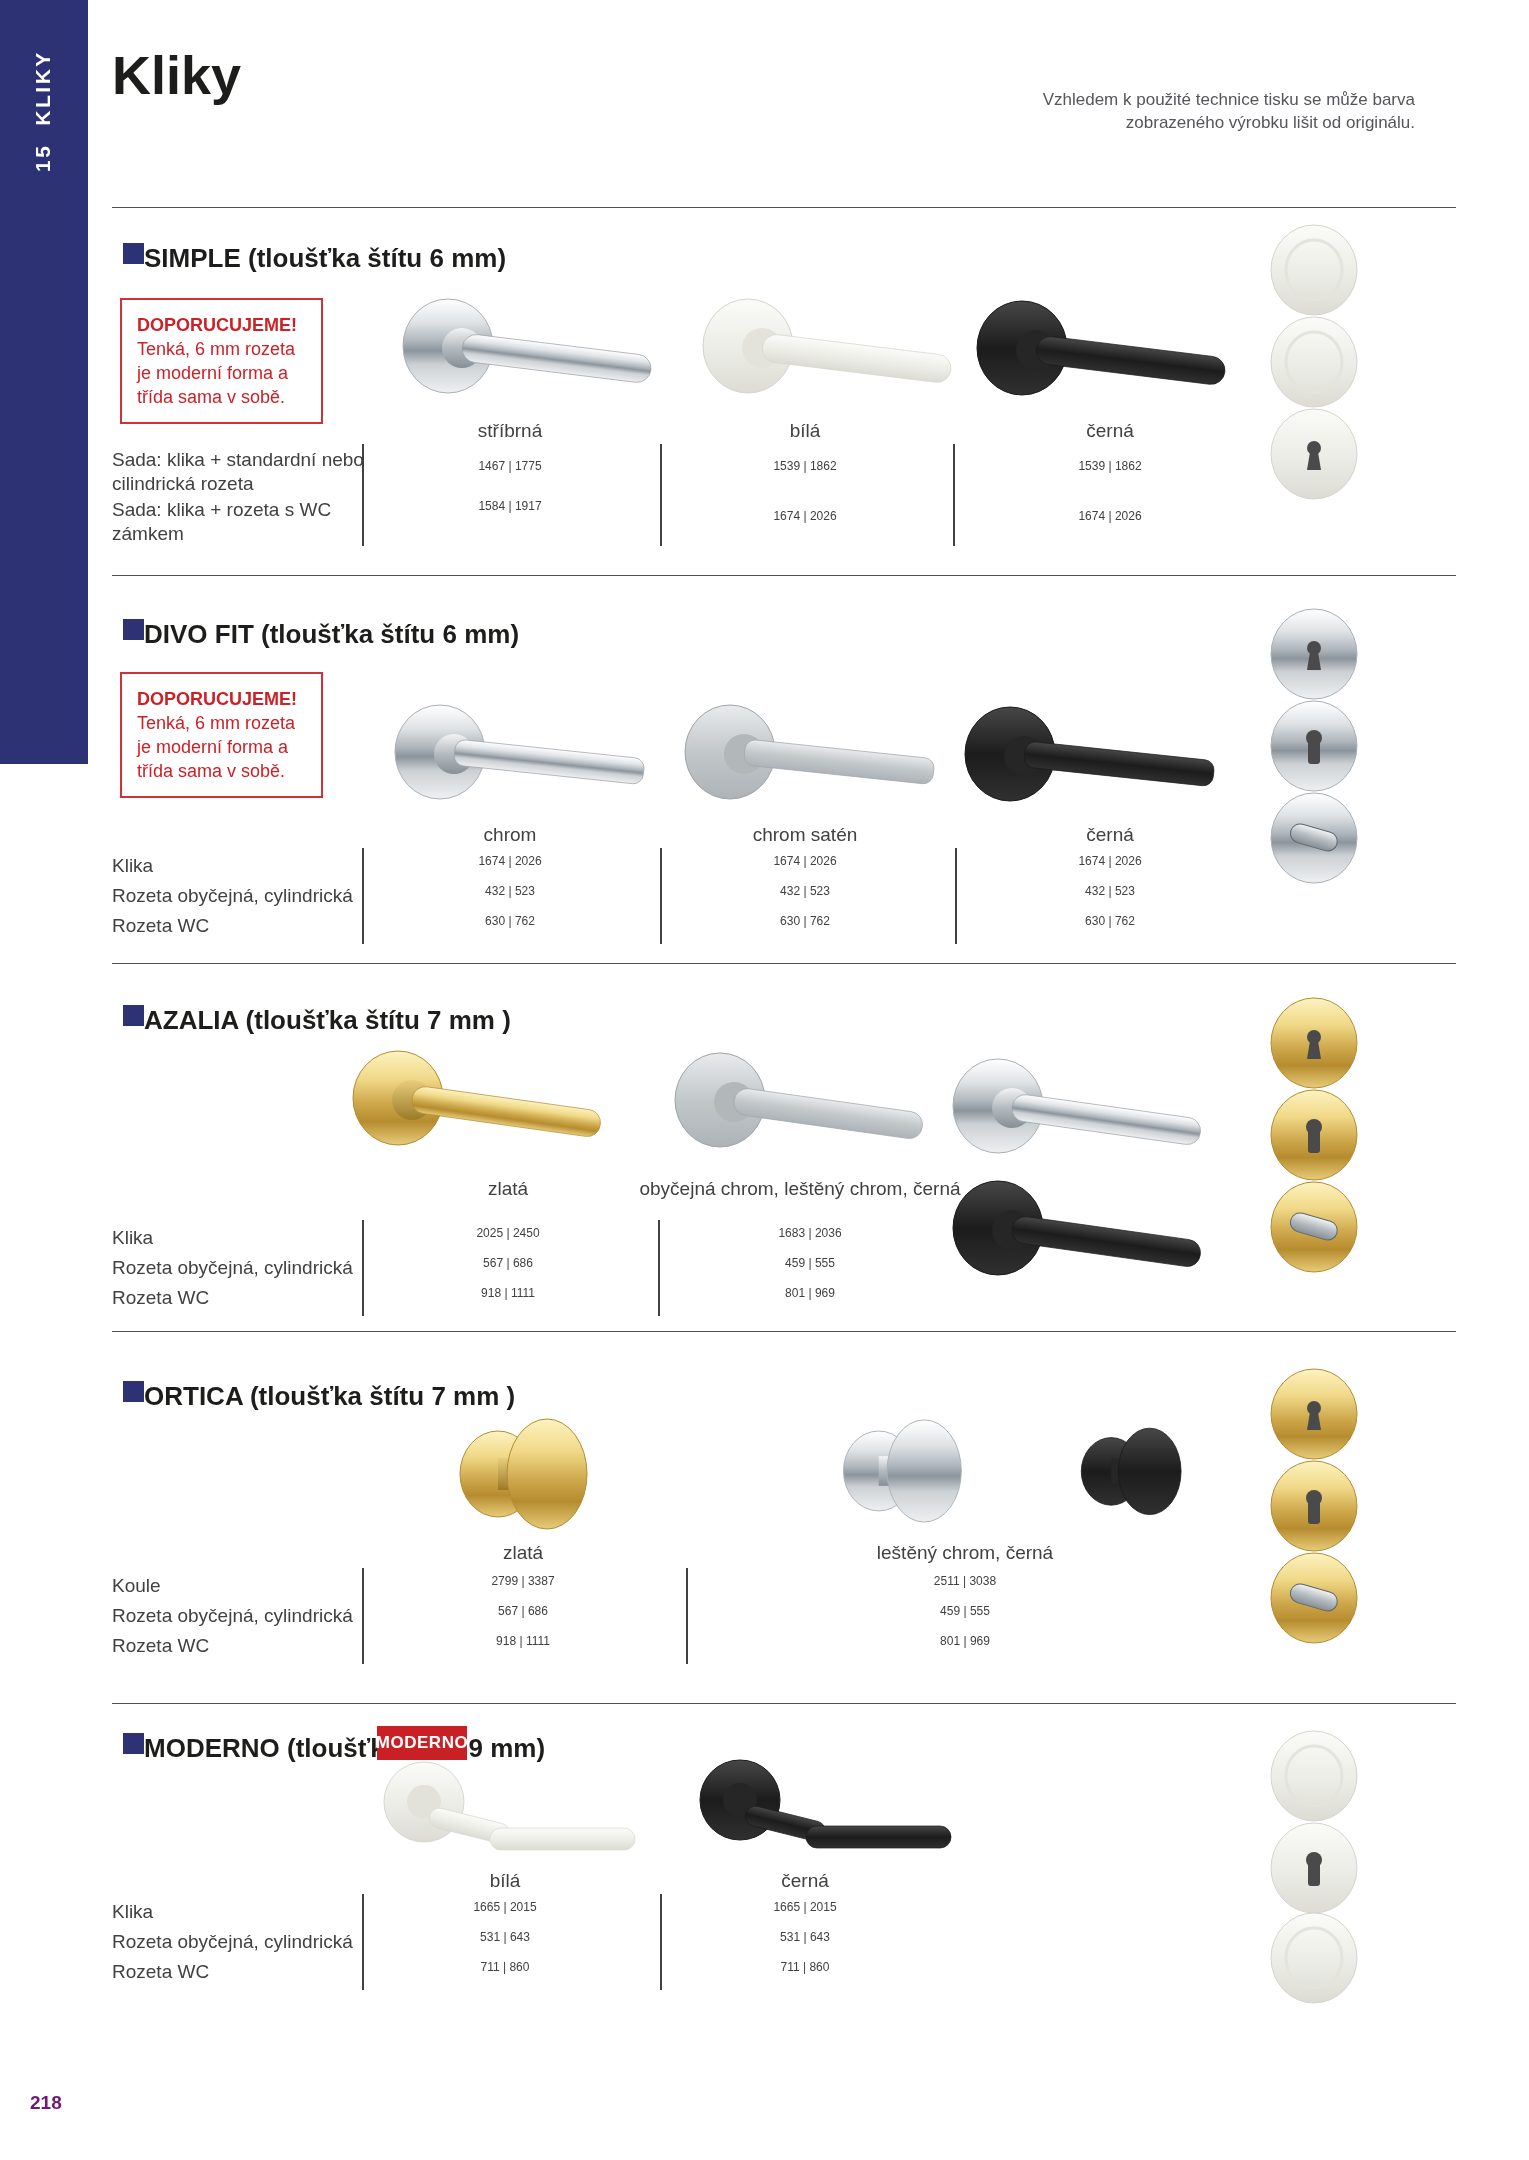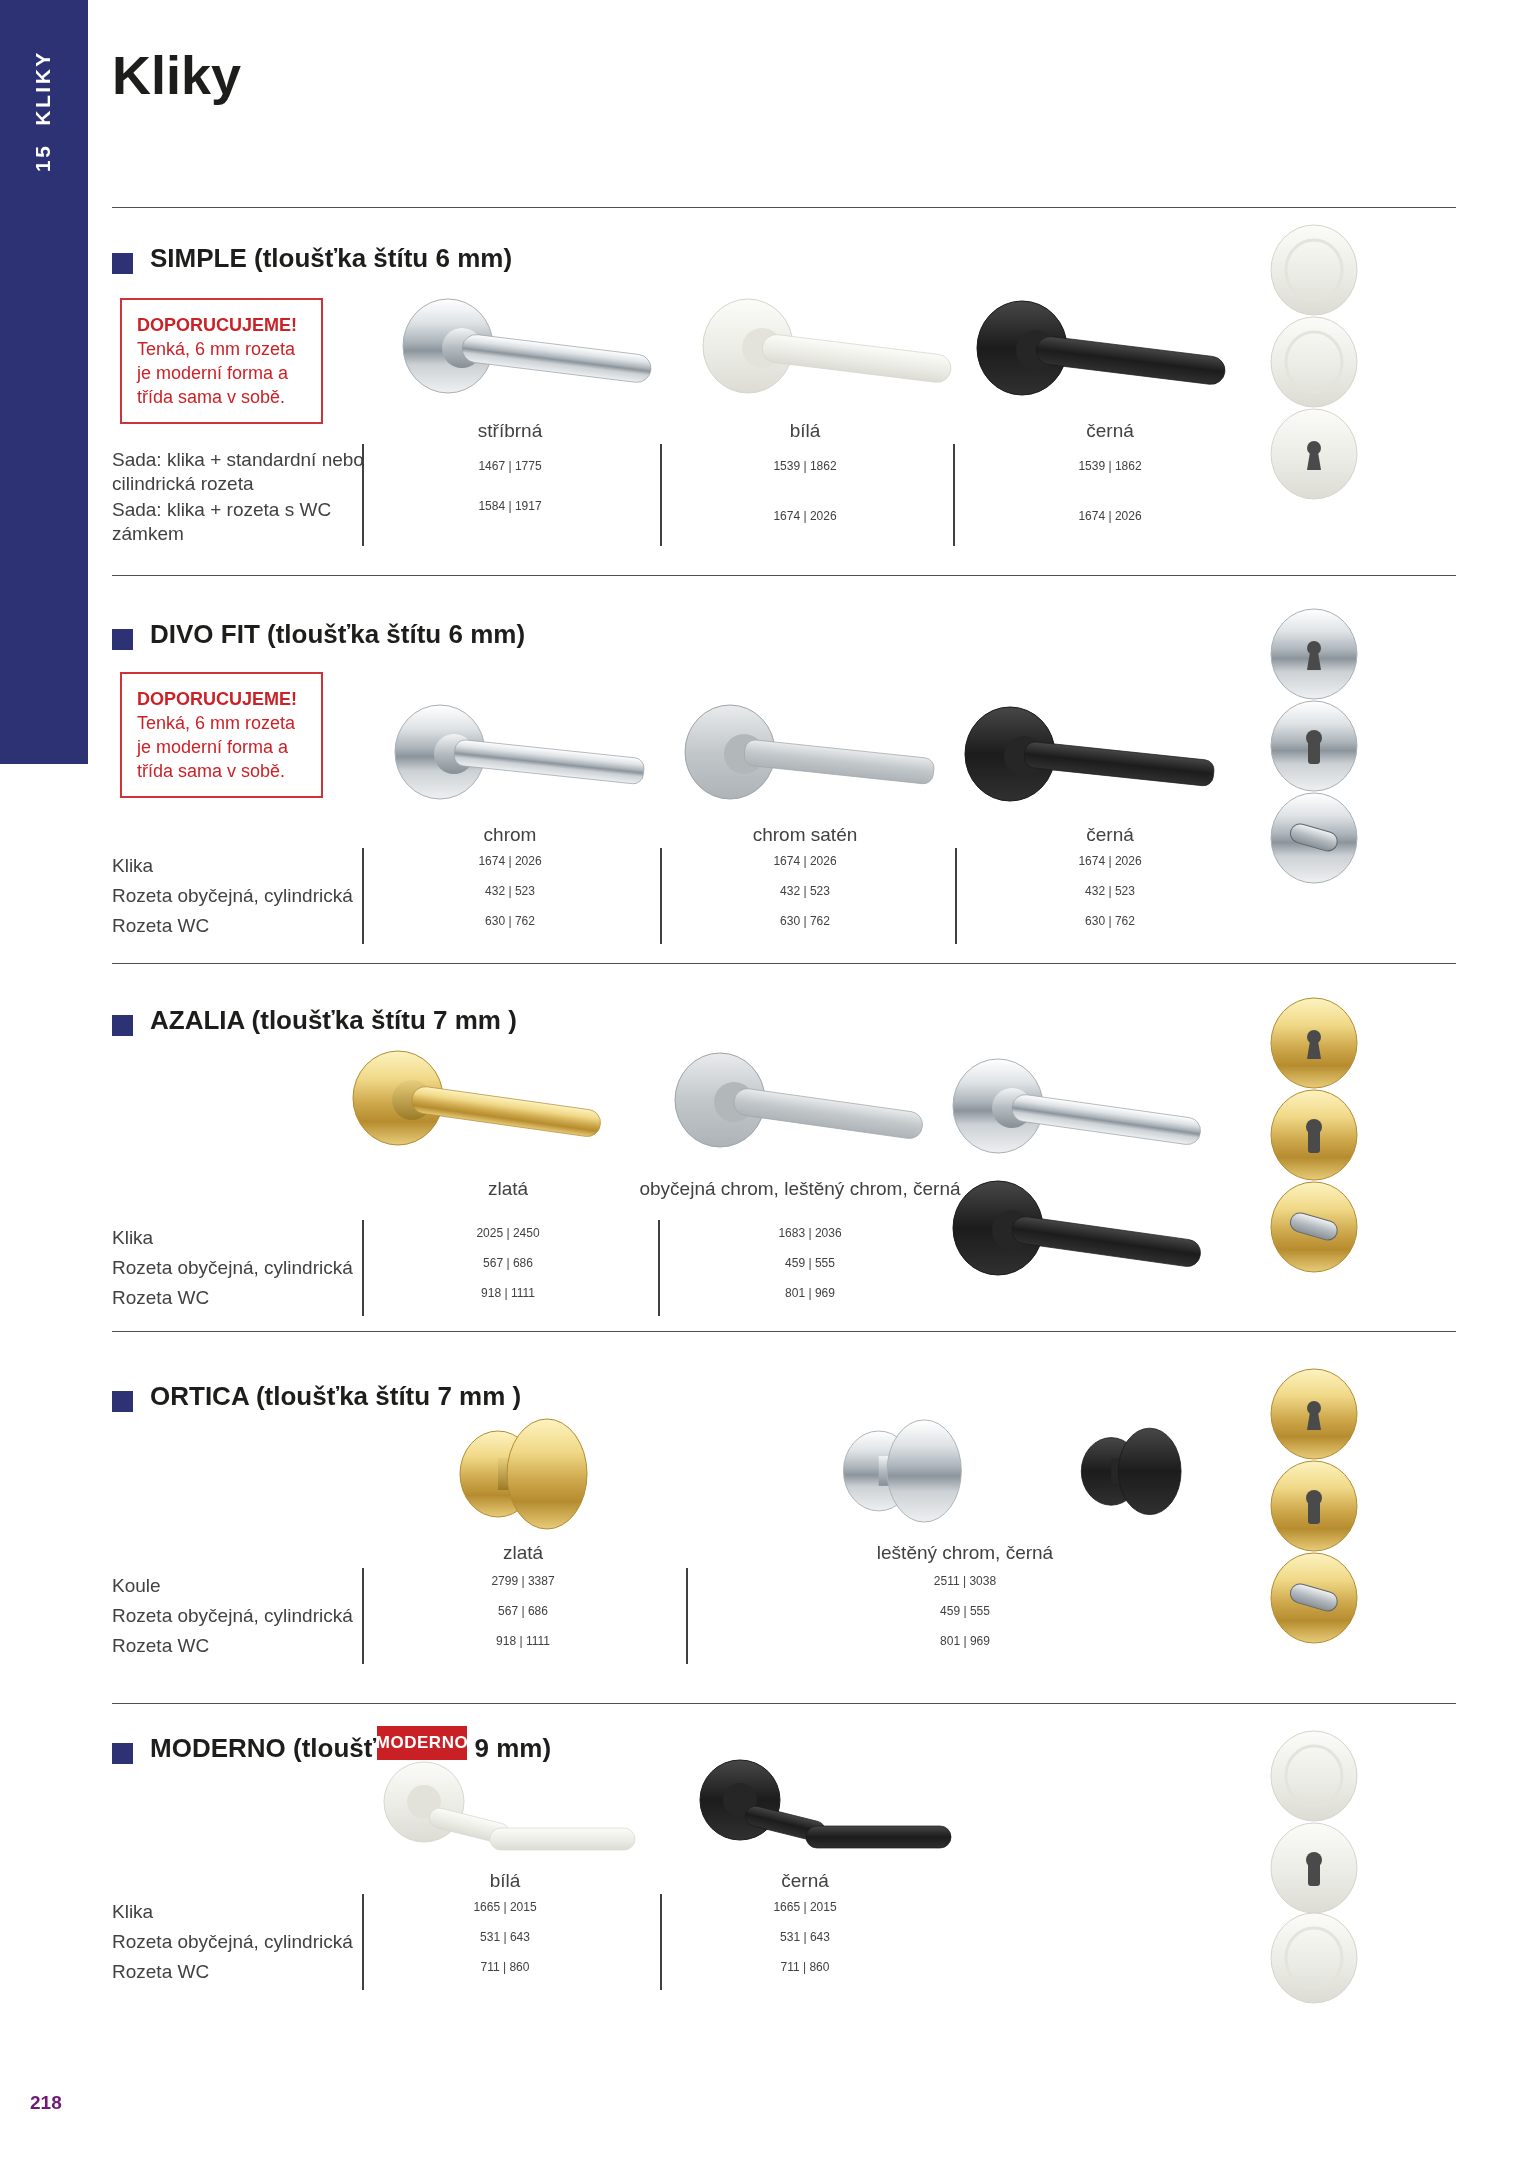--- a/index.html
+++ b/index.html
@@ -17,21 +17,21 @@
   .h1-title{position:absolute;left:112px;top:44px;margin:0;font-size:54px;
         font-weight:800;color:#1d1d1b;}
   .disclaimer{position:absolute;right:114px;top:88px;text-align:right;
         font-size:17px;line-height:23px;color:#55565a;}
 
   
   .hrule{position:absolute;left:112px;width:1344px;height:0;border-top:1.6px solid #4f5054;}
   .vline{position:absolute;width:2px;background:#3f4042;}
 
   
-  .sec-head{position:absolute;left:112px;display:flex;align-items:flex-end;gap:17px;}
+  .sec-head{position:absolute;left:123px;display:flex;align-items:flex-start;}
   .sq{width:21px;height:21px;background:#2d3274;flex:0 0 auto;}
   .sec-title{margin:0;font-size:26px;font-weight:800;color:#1d1d1b;white-space:nowrap;}
   .badge{position:absolute;background:#c92026;color:#ffffff;font-weight:700;
         font-size:17px;display:flex;align-items:center;justify-content:center;
         letter-spacing:.5px;}
 
   
   .note{position:absolute;left:120px;width:172px;border:2px solid #cf3339;
         padding:13px 12px 13px 15px;color:#cc2127;font-size:18px;line-height:24px;}
   .note-title{font-weight:800;}
@@ -94,20 +94,24 @@
   </defs>
 </svg>
 
 <div class="page">
 
   <div class="sidebar">
     <div class="sidebar-text"><span>15</span><span class="gap"></span><span>KLIKY</span></div>
   </div>
 
   <h1 class="h1-title">Kliky</h1>
+  <div class="disclaimer">
+    <div>Vzhledem k použité technice tisku se může barva</div>
+    <div>zobrazeného výrobku lišit od originálu.</div>
+  </div>
 
   <div class="hrule" style="top:207px"></div>
   <div class="hrule" style="top:575px"></div>
   <div class="hrule" style="top:963px"></div>
   <div class="hrule" style="top:1331px"></div>
   <div class="hrule" style="top:1703px"></div>
 
   <div class="sec-head" style="top:243px">
     <span class="sq"></span>
     <h2 class="sec-title">SIMPLE (tloušťka štítu 6 mm)</h2>

